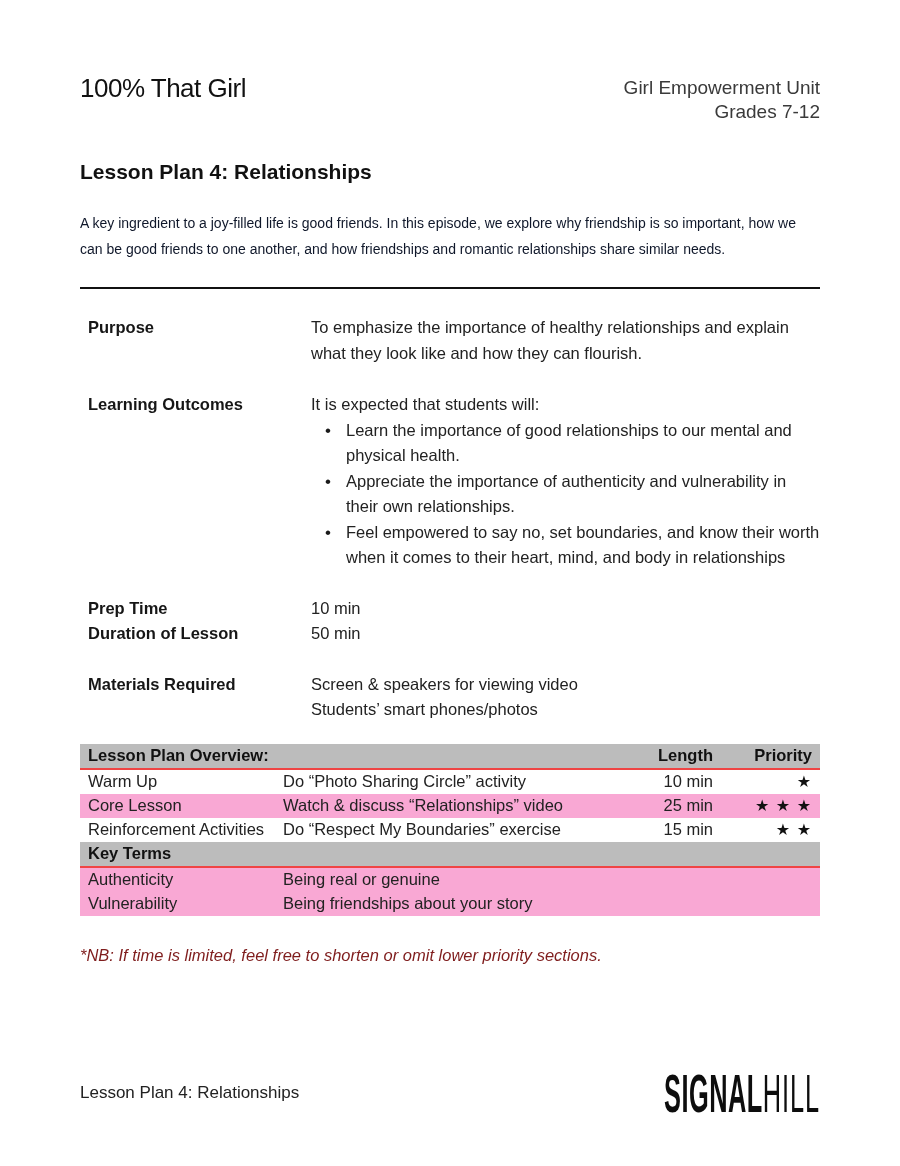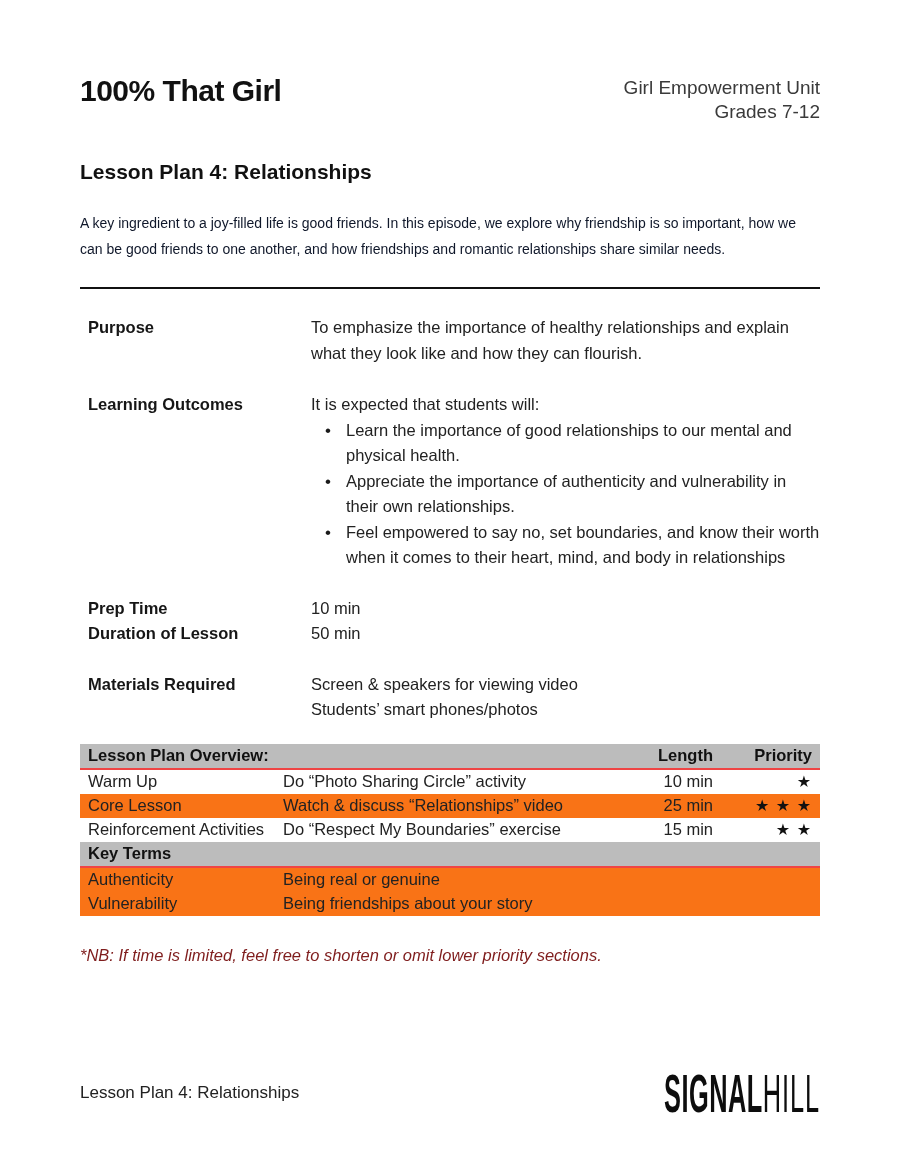--- a/index.html
+++ b/index.html
@@ -13,21 +13,21 @@
   .page {
     width: 900px; height: 1166px;
     padding: 74px 80px 46px 80px;
     display: flex; flex-direction: column;
     background: #ffffff;
   }
 
   
   .doc-header { display: flex; justify-content: space-between; align-items: flex-start; }
   .doc-title {
-    font-size: 30px; font-weight: 700; letter-spacing: -0.5px;
+    font-size: 26px; font-weight: 400; letter-spacing: -0.5px;
     color: #111111; line-height: 1.12;
   }
   .unit-info {
     text-align: right; font-size: 19px; line-height: 24px;
     color: #3a3a3a; font-weight: 400; padding-top: 2px;
   }
   .lesson-heading {
     margin-top: 36px; font-size: 21px; font-weight: 700; color: #111111;
   }
 
@@ -63,21 +63,21 @@
     font-size: 16.5px; color: #222222;
   }
   .overview-table col.c1 { width: 195px; }
   .overview-table col.c3 { width: 95px; }
   .overview-table col.c4 { width: 95px; }
   .overview-table td { padding: 2.5px 0 2.5px 8px; vertical-align: middle; }
   .overview-table tr.thead td {
     background: #bcbcbc; font-weight: 700; color: #111111;
     border-bottom: 2px solid #ef4444;
   }
-  .overview-table tr.alt td { background: #f97316; }
+  .overview-table tr.alt td { background: #f9a8d4; }
   .overview-table td.col-length { text-align: right; padding-right: 12px; }
   .overview-table td.col-priority { text-align: right; padding-right: 8px; }
   .stars { letter-spacing: 1px; font-size: 16px; color: #111111; }
 
   
   .footnote {
     margin-top: 30px; font-style: italic; font-size: 16.5px; color: #7f1d1d;
   }
 
   

